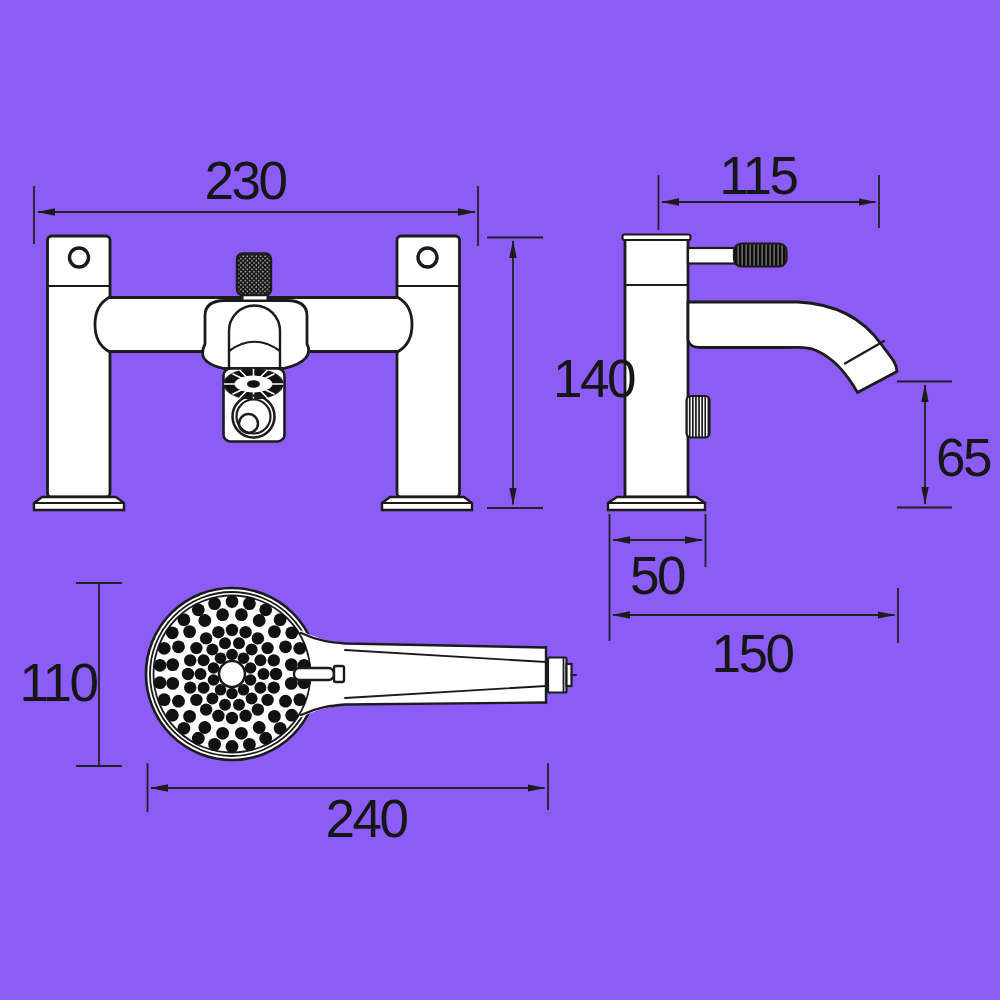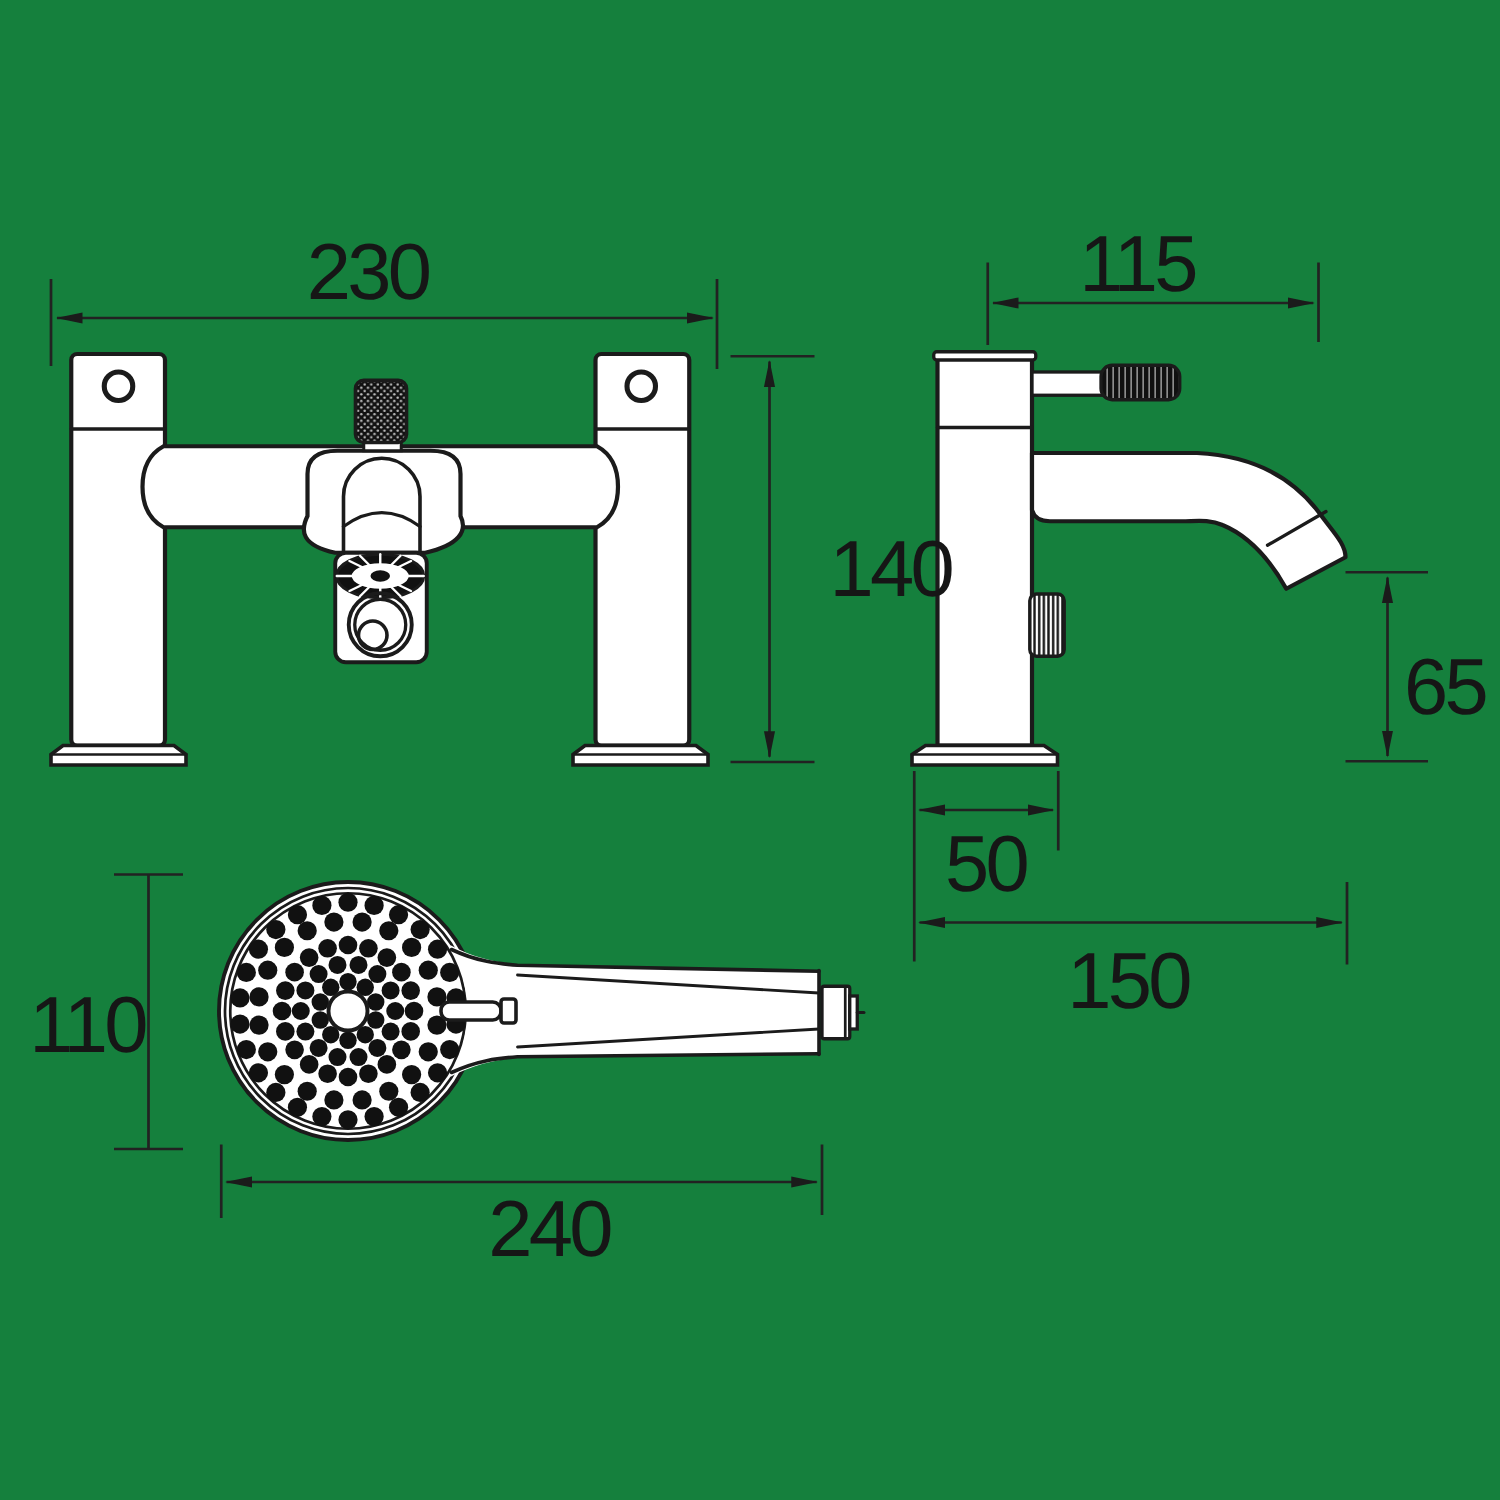--- a/index.html
+++ b/index.html
@@ -1,16 +1,16 @@
 <!DOCTYPE html>
 <html><head>
 <meta charset="utf-8">
 <style>
   html,body{margin:0;padding:0;background:#ffffff;}
-  .canvas{position:relative;width:1000px;height:1000px;background:#15803d;overflow:hidden;}
+  .canvas{position:relative;width:1000px;height:1000px;background:#8b5cf6;overflow:hidden;}
   svg{display:block;}
   text.dim{font-family:"Liberation Sans", sans-serif;font-size:53px;letter-spacing:-2.5px;fill:#161616;}
 </style>
 </head>
 <body>
 
 <div class="canvas">
 <svg width="1000" height="1000" viewBox="0 0 1000 1000">
   <defs>
     <marker id="arr" viewBox="0 0 18 9" refX="17" refY="4.5" markerUnits="userSpaceOnUse" markerWidth="18" markerHeight="9" orient="auto-start-reverse">

